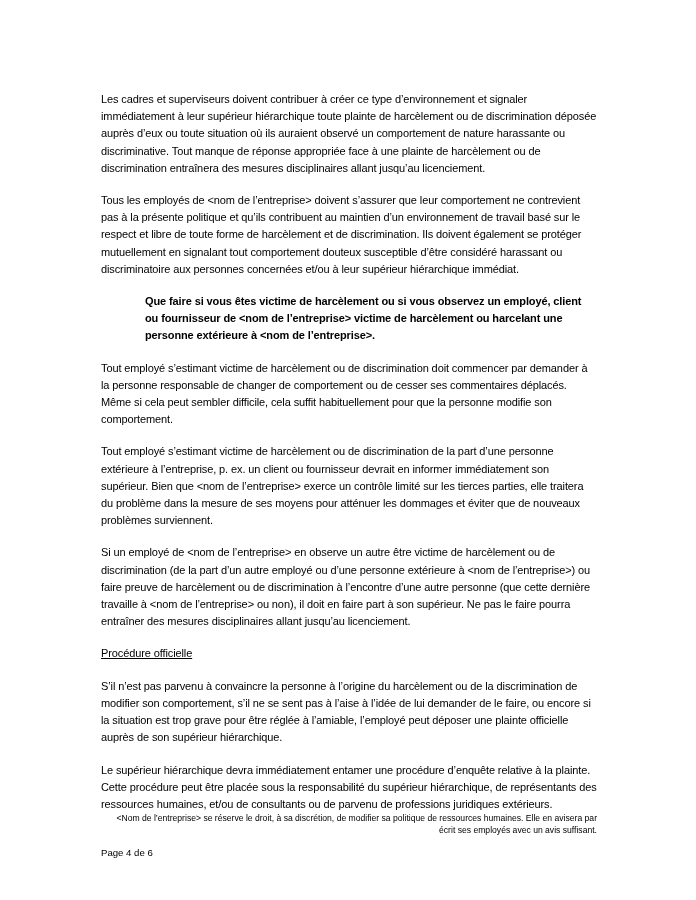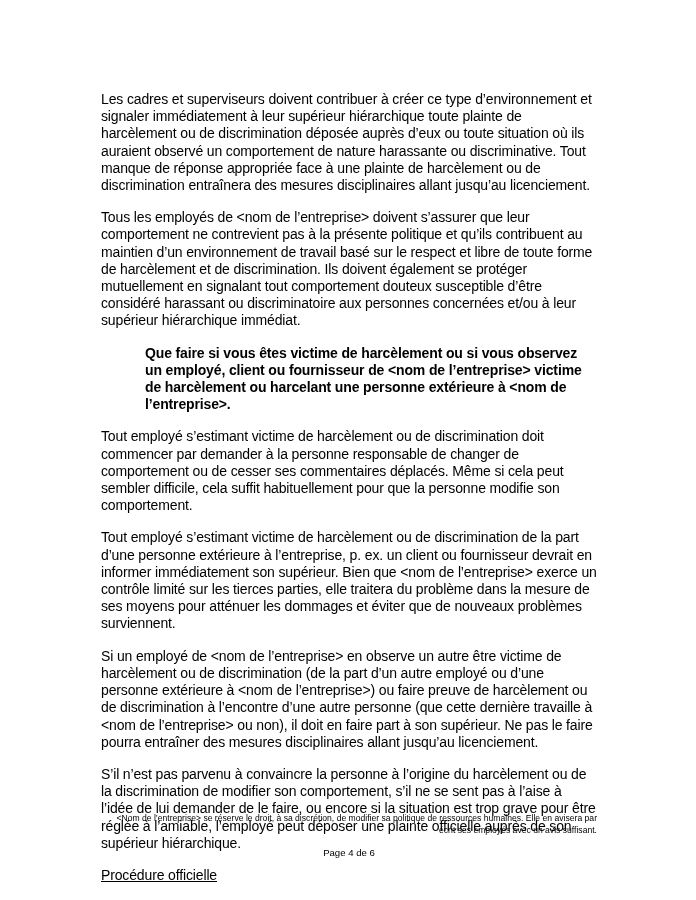--- a/index.html
+++ b/index.html
@@ -27,21 +27,21 @@
   }
 
   .content {
     position: absolute;
     left: 101px;
     top: 91px;
     width: 496px;
   }
 
   .para {
-    font-size: 14px;
+    font-size: 11px;
     line-height: 17.2px;
     text-align: left;
     margin: 0 0 15px 0;
     color: #000000;
     letter-spacing: -0.01em;
   }
 
   .para.bold {
     font-weight: bold;
     margin-left: 44px;
@@ -69,21 +69,21 @@
     color: #000000;
     margin: 0;
     text-align: right;
   }
 
   .page-number {
     font-size: 9.6px;
     line-height: 13px;
     color: #000000;
     margin: 10px 0 0 0;
-    text-align: center;
+    text-align: left;
   }
 </style>
 </head>
 <body>
 
 <div class="page">
 
   <div class="content">
 
     <p class="para">
@@ -103,26 +103,26 @@
     </p>
 
     <p class="para">
       <span>Tout employé s’estimant victime de harcèlement ou de discrimination de la part d’une personne extérieure à l’entreprise, p. ex. un client ou fournisseur devrait en informer immédiatement son supérieur. Bien que </span><span>&lt;</span><span class="ph-red">nom de l’entreprise</span><span>&gt;</span><span> exerce un contrôle limité sur les tierces parties, elle traitera du problème dans la mesure de ses moyens pour atténuer les dommages et éviter que de nouveaux problèmes surviennent.</span>
     </p>
 
     <p class="para">
       <span>Si un employé de </span><span>&lt;</span><span class="ph-red">nom de l’entreprise</span><span>&gt;</span><span> en observe un autre être victime de harcèlement ou de discrimination (de la part d’un autre employé ou d’une personne extérieure à </span><span>&lt;</span><span class="ph-red">nom de l’entreprise</span><span>&gt;</span><span>) ou faire preuve de harcèlement ou de discrimination à l’encontre d’une autre personne (que cette dernière travaille à </span><span>&lt;</span><span class="ph-red">nom de l’entreprise</span><span>&gt;</span><span> ou non), il doit en faire part à son supérieur. Ne pas le faire pourra entraîner des mesures disciplinaires allant jusqu’au licenciement.</span>
     </p>
 
+    <p class="para underline-head">
+      <span>Procédure officielle</span>
+    </p>
+
     <p class="para">
       <span>S’il n’est pas parvenu à convaincre la personne à l’origine du harcèlement ou de la discrimination de modifier son comportement, s’il ne se sent pas à l’aise à l’idée de lui demander de le faire, ou encore si la situation est trop grave pour être réglée à l’amiable, l’employé peut déposer une plainte officielle auprès de son supérieur hiérarchique.</span>
-    </p>
-
-    <p class="para underline-head">
-      <span>Procédure officielle</span>
     </p>
 
     <p class="para">
       <span>Le supérieur hiérarchique devra immédiatement entamer une procédure d’enquête relative à la plainte. Cette procédure peut être placée sous la responsabilité du supérieur hiérarchique, de représentants des ressources humaines, et/ou de consultants ou de parvenu de professions juridiques extérieurs.</span>
     </p>
 
   </div>
 
   <div class="footer">
     <p class="footer-note">

